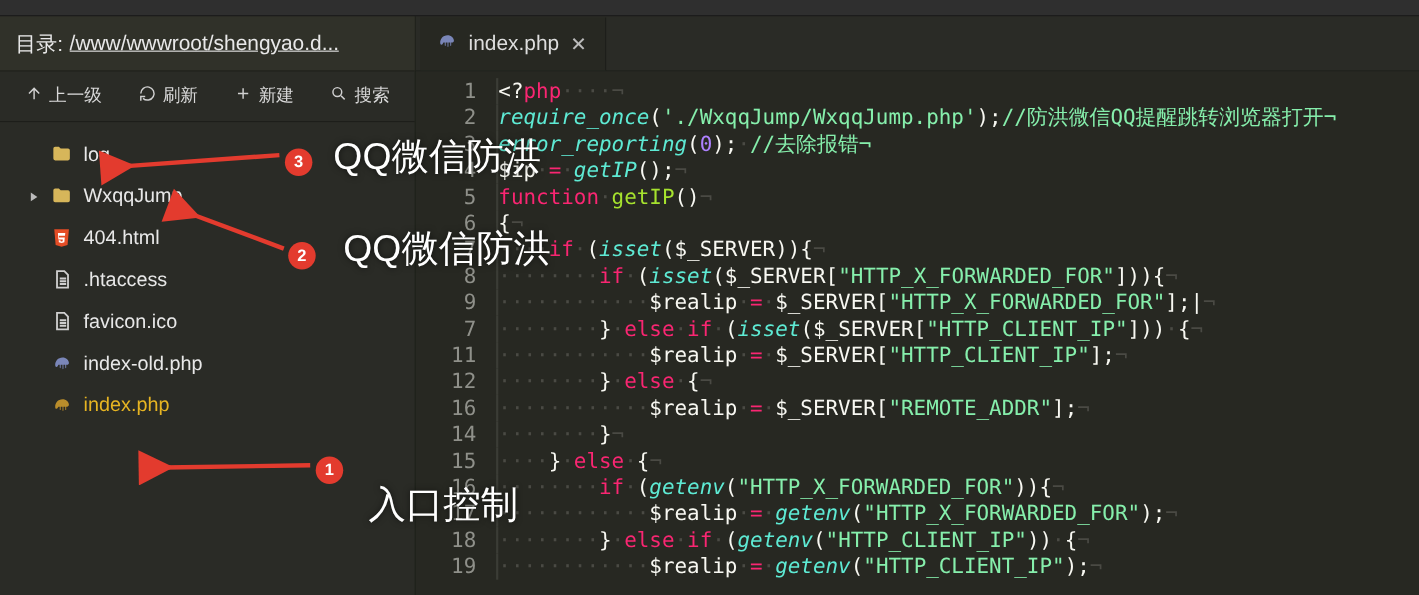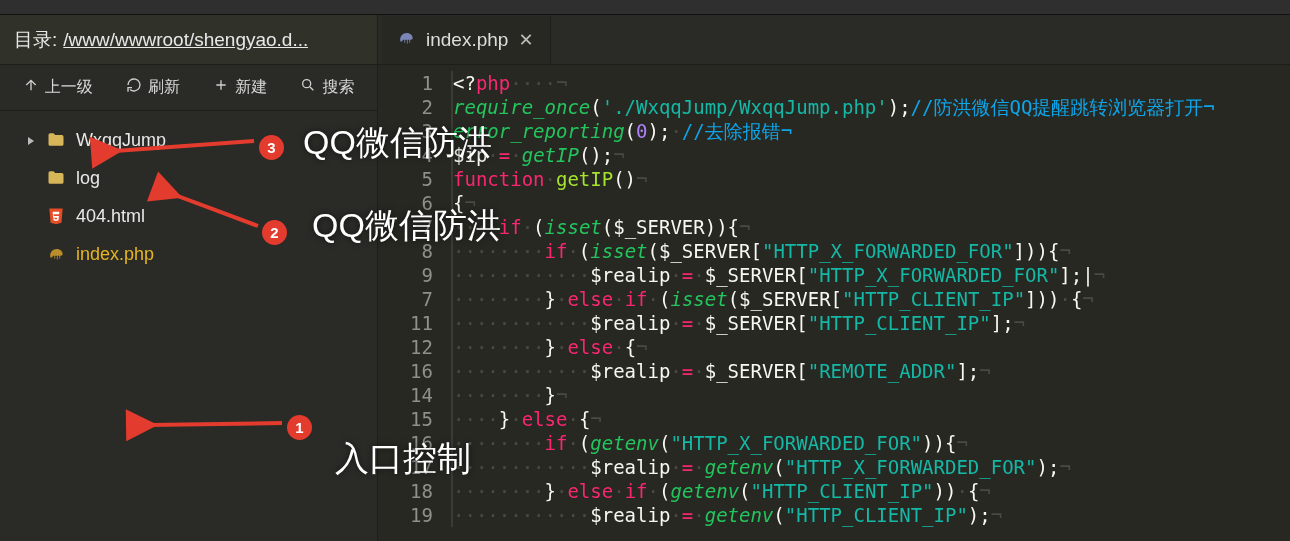--- a/index.html
+++ b/index.html
@@ -28,25 +28,25 @@
   .tabbar { height:50px; display:flex; align-items:flex-end; background:#2a2b26; padding-left:4px; border-bottom:1px solid #1d1e1a;}
   .tab { height:48px; padding:0 16px 0 14px; display:flex; align-items:center; gap:10px; background:#272822; color:#ddd; font-size:19px; border-right:1px solid #1d1e1a;}
   .tab .close { cursor:pointer; color:#bbb; font-size:18px;}
   .code { flex:1; display:flex; font-family:Consolas,Monaco,monospace; font-size:19px; line-height:24px; background:#272822; position:relative;}
   .gutter { width:75px; text-align:right; color:#8f908a; padding-top:6px; }
   .gutter div { padding-right:18px; height:24px; border-right:2px solid #3b3c36;}
   .lines { flex:1; padding-top:6px; white-space:pre; color:#f8f8f2; position:relative; overflow:hidden;}
   .lines div.row { height:24px; }
   .ws { color:#4a4a44; }
   .kw  { color:#f92672; }  
-  .fn  { color:#22c55e; font-style:italic;}
-  .str { color:#14b8a6; }  
+  .fn  { color:#5eead4; font-style:italic;}
+  .str { color:#86efac; }  
   .num { color:#ae81ff; }  
   .id  { color:#a6e22e; }  
-  .cmt { color:#0ea5e9; }  
+  .cmt { color:#86efac; }  
   .punc{ color:#f8f8f2; }
   
   .overlay { position:absolute; left:0; top:0; width:1290px; height:541px; pointer-events:none; }
   .overlay svg { width:1290px; height:541px; }
   .badge { position:absolute; width:25px; height:25px; border-radius:50%; background:#e33b2e; color:#fff; font-size:15px; display:flex; align-items:center; justify-content:center; font-weight:600;}
   .annot { position:absolute; color:#fff; font-size:34px; font-weight:500; text-shadow:0 0 6px rgba(0,0,0,0.6);}
   .ele { width:20px; height:20px; }
 </style>
 </head>
 <body>
@@ -84,48 +84,77 @@
       <div class="tbtn">
         <span><svg viewBox="0 0 24 24">
                 <circle cx="10" cy="10" r="6"></circle>
                 <path d="M20 20l-5-5"></path>
               </svg></span>
         <span>搜索</span>
       </div>
     </div>
     <div class="tree" id="tree">
           <div class="titem">
+            <span class="caret"></span>
+            <span class="icn">
+              <svg viewBox="0 0 24 24">
+                <path fill="#d7b65a" d="M3 6a2 2 0 0 1 2-2h4l2 2h8a2 2 0 0 1 2 2v9a2 2 0 0 1-2 2H5a2 2 0 0 1-2-2z"></path>
+              </svg>
+            </span>
+            <span>log</span>
+          </div>
+          <div class="titem">
             <span class="caret"><svg viewBox="0 0 10 10">
                 <path d="M2 1l6 4-6 4z"></path>
               </svg></span>
             <span class="icn">
               <svg viewBox="0 0 24 24">
                 <path fill="#d7b65a" d="M3 6a2 2 0 0 1 2-2h4l2 2h8a2 2 0 0 1 2 2v9a2 2 0 0 1-2 2H5a2 2 0 0 1-2-2z"></path>
               </svg>
             </span>
             <span>WxqqJump</span>
           </div>
           <div class="titem">
             <span class="caret"></span>
             <span class="icn">
               <svg viewBox="0 0 24 24">
-                <path fill="#d7b65a" d="M3 6a2 2 0 0 1 2-2h4l2 2h8a2 2 0 0 1 2 2v9a2 2 0 0 1-2 2H5a2 2 0 0 1-2-2z"></path>
-              </svg>
-            </span>
-            <span>log</span>
-          </div>
-          <div class="titem">
-            <span class="caret"></span>
-            <span class="icn">
-              <svg viewBox="0 0 24 24">
                 <path fill="#e44d26" d="M4 3h16l-1.5 17L12 22l-6.5-2z"></path>
                 <path fill="#fff" d="M8 7h8l-.3 3H9l.2 2h6.3l-.5 5L12 18l-3-1-.2-2h2l.1 1 1.1.3 1.1-.3.2-2H8.5z"></path>
               </svg>
             </span>
             <span>404.html</span>
+          </div>
+          <div class="titem">
+            <span class="caret"></span>
+            <span class="icn">
+              <svg viewBox="0 0 24 24">
+                <path fill="none" stroke="#cfcfcf" stroke-width="2" d="M7 3h8l4 4v14H7z"></path>
+                <path stroke="#cfcfcf" stroke-width="2" d="M10 11h7M10 14h7M10 17h7"></path>
+              </svg>
+            </span>
+            <span>.htaccess</span>
+          </div>
+          <div class="titem">
+            <span class="caret"></span>
+            <span class="icn">
+              <svg viewBox="0 0 24 24">
+                <path fill="none" stroke="#cfcfcf" stroke-width="2" d="M7 3h8l4 4v14H7z"></path>
+                <path stroke="#cfcfcf" stroke-width="2" d="M10 11h7M10 14h7M10 17h7"></path>
+              </svg>
+            </span>
+            <span>favicon.ico</span>
+          </div>
+          <div class="titem">
+            <span class="caret"></span>
+            <span class="icn">
+              <svg viewBox="0 0 24 24">
+                <path fill="#7a86b8" d="M5 14c0-4 3-8 8-8 4 0 7 3 7 6 0 1-1 2-2 2h-1v3c0 1-1 1-1 0v-3h-2v4c0 1-1 1-1 0v-4h-2v3c0 1-1 1-1 0v-3c-1 0-2 0-2 1-1 2-3 2-3-1z"></path>
+              </svg>
+            </span>
+            <span>index-old.php</span>
           </div>
           <div class="titem sel">
             <span class="caret"></span>
             <span class="icn">
               <svg viewBox="0 0 24 24">
                 <path fill="#b98d2b" d="M5 14c0-4 3-8 8-8 4 0 7 3 7 6 0 1-1 2-2 2h-1v3c0 1-1 1-1 0v-3h-2v4c0 1-1 1-1 0v-4h-2v3c0 1-1 1-1 0v-3c-1 0-2 0-2 1-1 2-3 2-3-1z"></path>
               </svg>
             </span>
             <span>index.php</span>
           </div>

